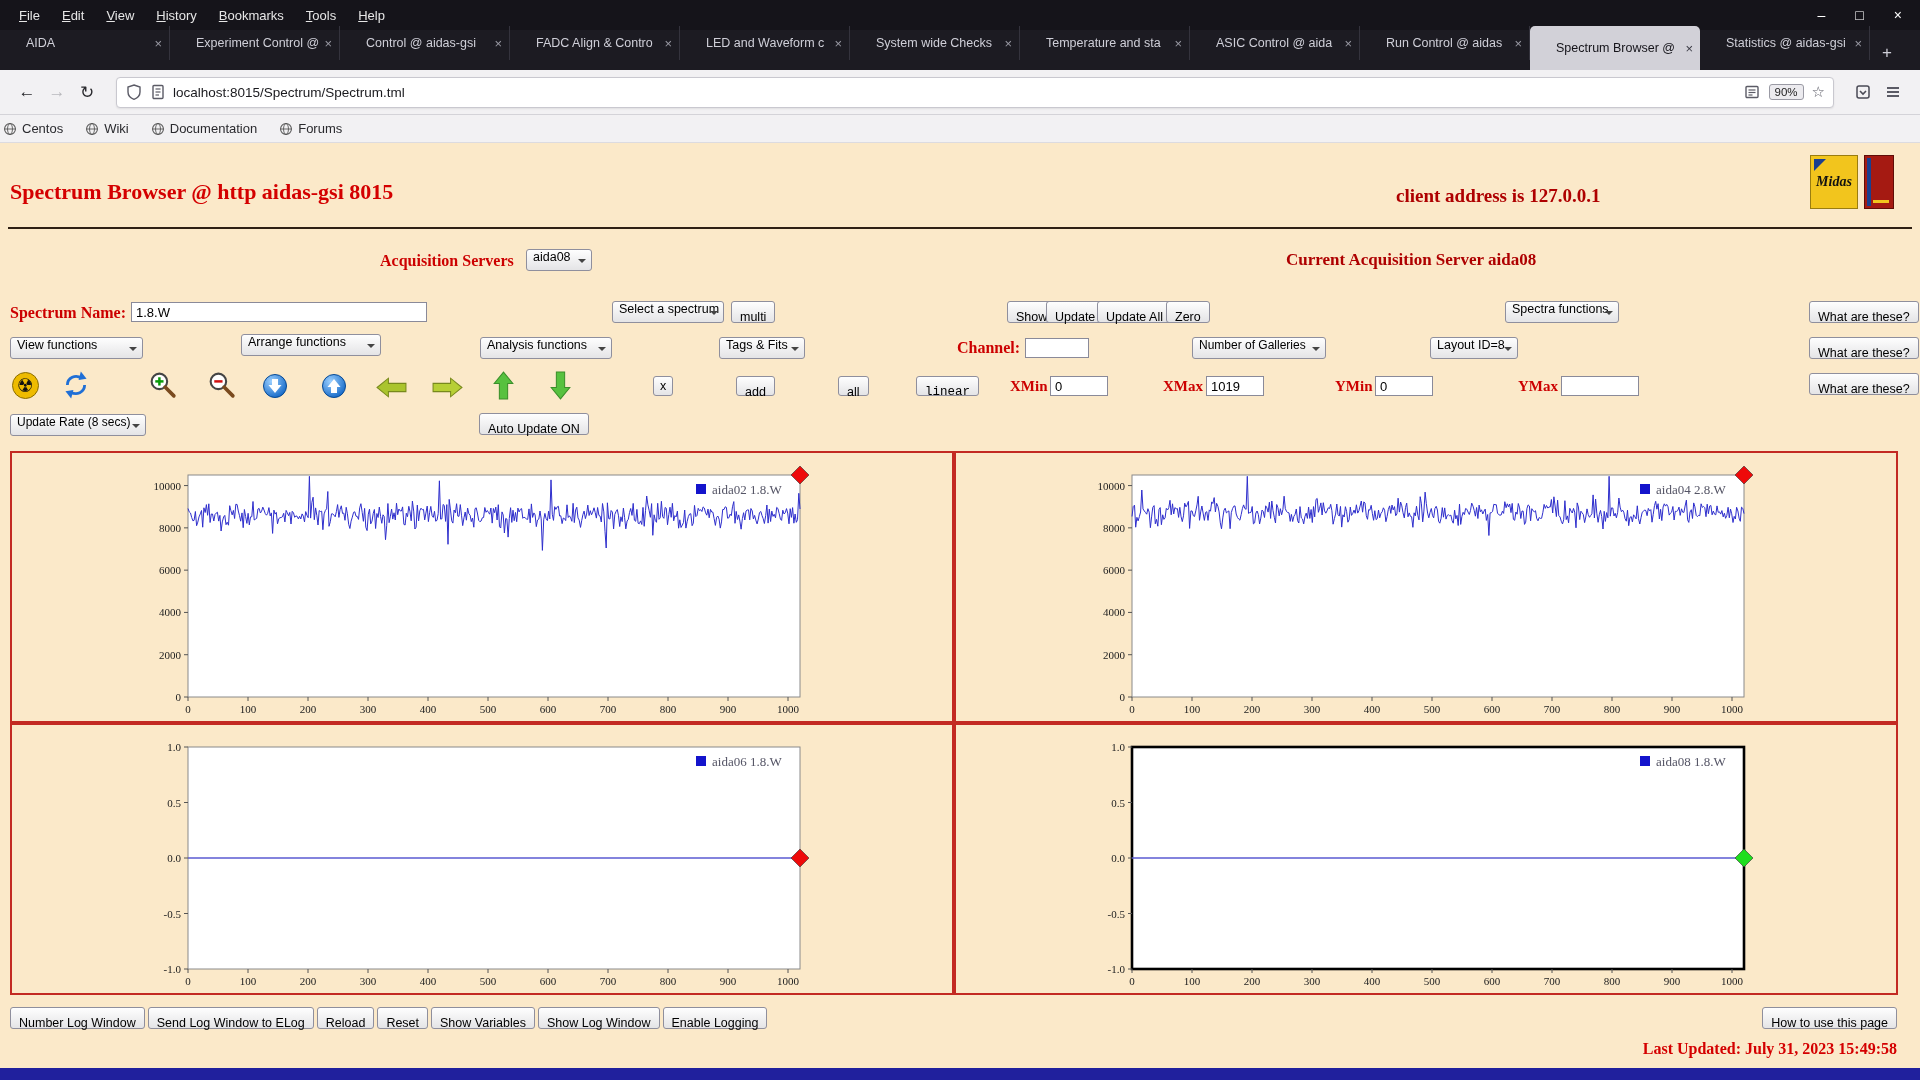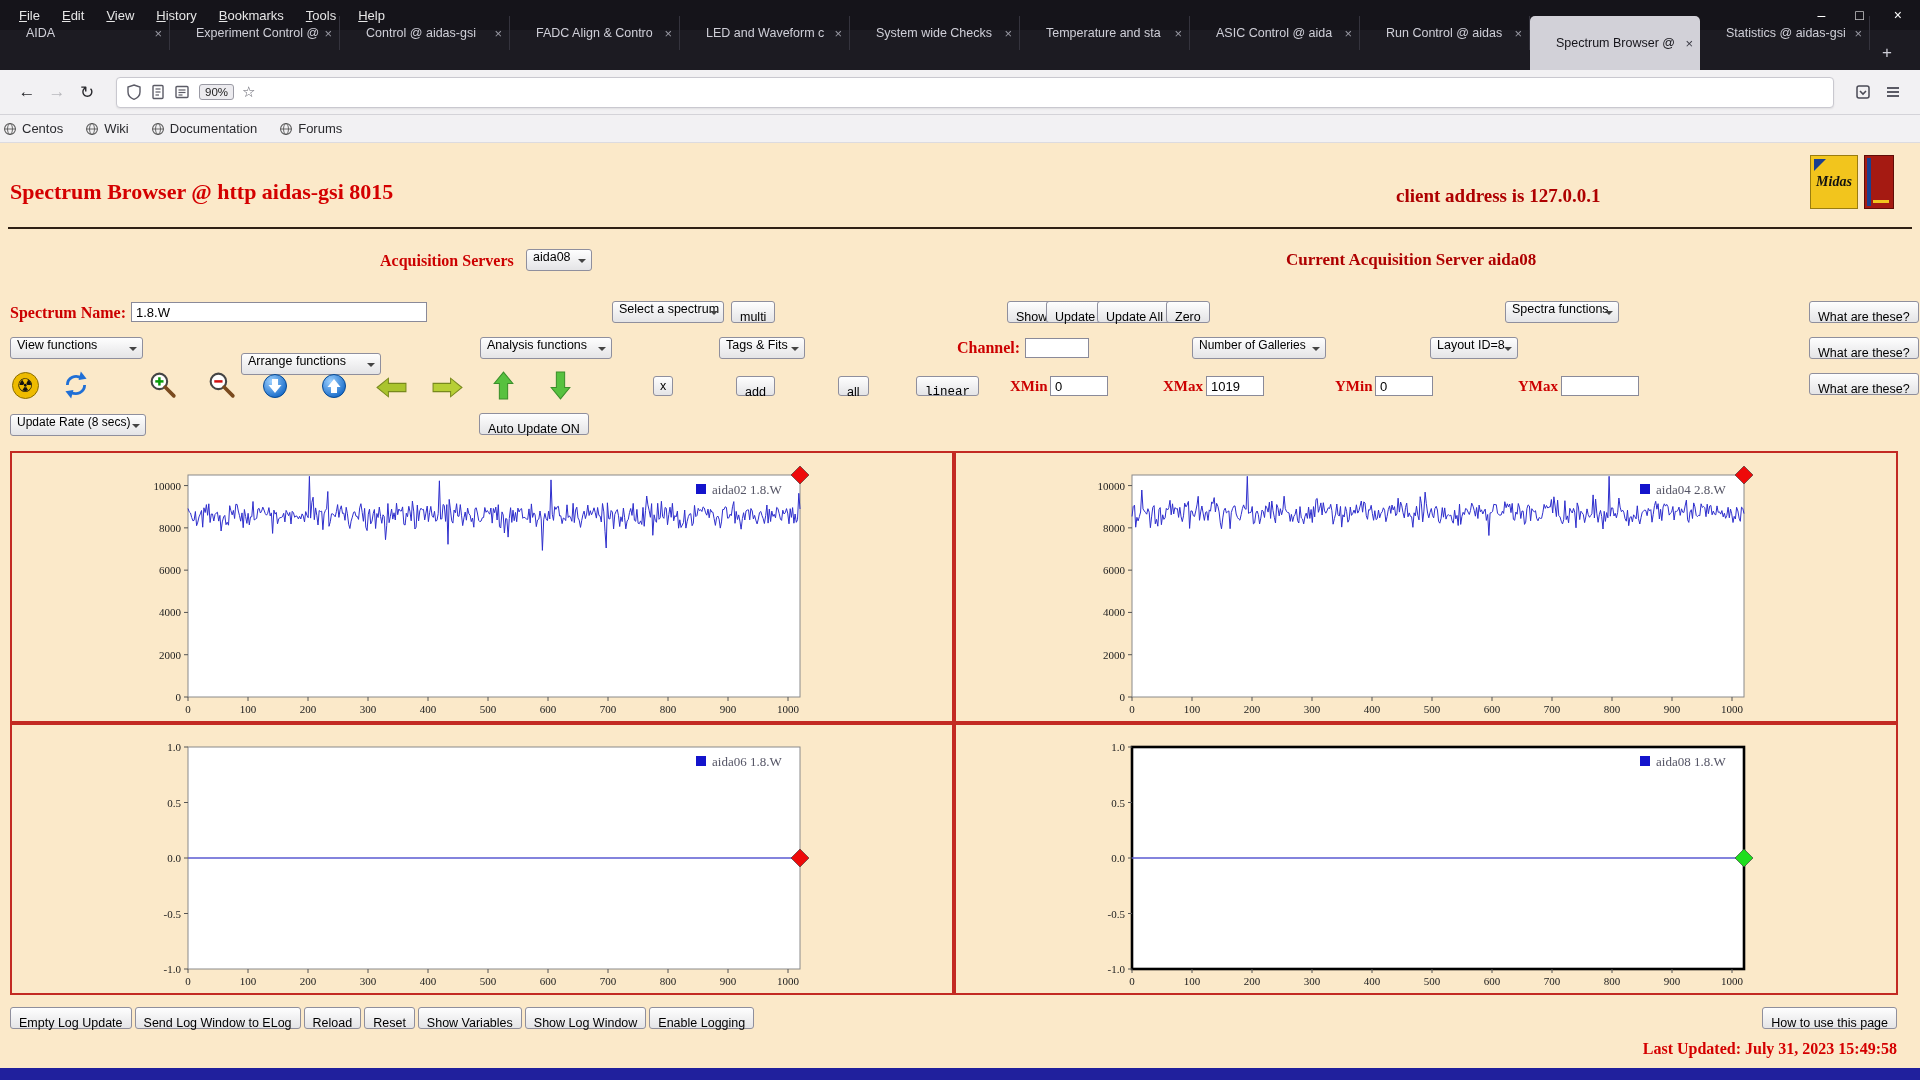--- a/index.html
+++ b/index.html
@@ -13,21 +13,21 @@
   .menu-item { display:inline-block; padding:4px 9px; }
   .menu-item::first-letter { text-decoration:underline; }
   .winctl { margin-left:auto; display:flex; gap:30px; padding-right:8px; font-size:14px; color:#fff; }
 
   .tabbar { height:40px; background:#1c1b22; display:flex; align-items:flex-end; }
   .tab { width:170px; height:34px; margin-bottom:0; display:flex; align-items:center;
          padding:0 7px 0 26px; color:#cfcfd8; font-size:12.5px; border-right:1px solid #34333d;
          overflow:hidden; }
   .tab-label { flex:1; white-space:nowrap; overflow:hidden; }
   .tab-close { margin-left:4px; color:#9a9aa4; font-size:13px; }
-  .tab.active { background:#d2d1d8; color:#15141a; border-radius:5px 5px 0 0; border-right:none; height:54px; }
+  .tab.active { background:#d2d1d8; color:#15141a; border-radius:5px 5px 0 0; border-right:none; height:44px; }
   .tab.active .tab-close { color:#3a3a44; }
   .newtab { width:34px; height:34px; display:flex; align-items:center; justify-content:center;
             color:#cfcfd8; font-size:17px; }
 
   .navbar { height:45px; background:#f2f1f3; display:flex; align-items:center; padding:0 12px;
             border-bottom:1px solid #d4d3d8; }
   .navbtn { width:30px; height:30px; display:flex; align-items:center; justify-content:center;
             font-size:17px; color:#2a2a2e; border-radius:4px; }
   .navbtn.disabled { color:#b8b8bc; }
   .urlbar { flex:1; height:31px; margin:0 14px; background:#ffffff; border:1px solid #c9c8cf;
@@ -166,20 +166,21 @@
   <div class="urlbar">
     <svg class="urlicon" viewBox="0 0 18 18">
       <path d="M9 2 L15 4 V9 C15 12.5 12.5 15 9 16.3 C5.5 15 3 12.5 3 9 V4 Z" fill="none" stroke="#5b5b66" stroke-width="1.4"></path>
     </svg>
     <svg class="urlicon" viewBox="0 0 18 18">
       <rect x="4" y="2.5" width="10" height="13" rx="1" fill="none" stroke="#5b5b66" stroke-width="1.4"></rect>
       <line x1="6.5" y1="6" x2="11.5" y2="6" stroke="#5b5b66" stroke-width="1.2"></line>
       <line x1="6.5" y1="9" x2="11.5" y2="9" stroke="#5b5b66" stroke-width="1.2"></line>
       <line x1="6.5" y1="12" x2="10" y2="12" stroke="#5b5b66" stroke-width="1.2"></line>
     </svg>
+    <span class="url-text">localhost:8015/Spectrum/Spectrum.tml</span>
     <svg class="urlicon" style="margin-right:0" viewBox="0 0 18 18">
       <rect x="3" y="3.5" width="12" height="11" rx="1" fill="none" stroke="#5b5b66" stroke-width="1.4"></rect>
       <line x1="5.5" y1="7" x2="12.5" y2="7" stroke="#5b5b66" stroke-width="1.2"></line>
       <line x1="5.5" y1="9.5" x2="12.5" y2="9.5" stroke="#5b5b66" stroke-width="1.2"></line>
       <line x1="5.5" y1="12" x2="9.5" y2="12" stroke="#5b5b66" stroke-width="1.2"></line>
     </svg>
     <span class="zoom-badge">90%</span>
     <span class="star">☆</span>
   </div>
   <span class="navicon">
@@ -255,21 +256,21 @@
   <div class="sel" style="left:612px;top:158px;width:112px;">Select a spectrum</div>
   <button class="btn" style="left:731px;top:158px;">multi</button>
   <button class="btn" style="left:1007px;top:158px;">Show</button>
   <button class="btn" style="left:1046px;top:158px;">Update</button>
   <button class="btn" style="left:1097px;top:158px;text-align:center;">Update All</button>
   <button class="btn" style="left:1166px;top:158px;">Zero</button>
   <div class="sel" style="left:1505px;top:158px;width:114px;">Spectra functions</div>
   <button class="btn" style="left:1809px;top:158px;">What are these?</button>
 
   <div class="sel" style="left:10px;top:194px;width:133px;">View functions</div>
-  <div class="sel" style="left:241px;top:210px;width:140px;">Arrange functions</div>
+  <div class="sel" style="left:241px;top:191px;width:140px;">Arrange functions</div>
   <div class="sel" style="left:480px;top:194px;width:132px;">Analysis functions</div>
   <div class="sel" style="left:719px;top:194px;width:86px;">Tags &amp; Fits</div>
   <span class="abs red-label" style="left:957px;top:196px;font-size:16px;">Channel:</span>
   <input class="inp" style="left: 1025px; top: 195px; width: 64px;" value="">
   <div class="sel" style="left:1192px;top:194px;width:134px;font-size:12px;">Number of Galleries</div>
   <div class="sel" style="left:1430px;top:194px;width:88px;">Layout ID=8</div>
   <button class="btn" style="left:1809px;top:194px;">What are these?</button>
 
   <span class="iconbtn rad" style="left:12px;top:229px;">☢</span>
 
@@ -532,21 +533,21 @@
           <text x="169" y="248" text-anchor="end" class="tick">-1.0</text>
           <line x1="176" y1="133" x2="788" y2="133" stroke="#5a5ad2" stroke-width="1.3"></line>
           <rect x="684" y="31" width="10" height="10" fill="#1414cc"></rect>
           <text x="700" y="41" class="legend">aida08 1.8.W</text>
           <polygon points="788,124 797,133 788,142 779,133" fill="#1ede1e" stroke="#333" stroke-width="0.6"></polygon>
         </svg>
     </div>
   </div>
 
   <div class="footer-btns" id="footerbtns">
-      <button class="btn">Empty Log Update</button>
+      <button class="btn">Number Log Window</button>
       <button class="btn">Send Log Window to ELog</button>
       <button class="btn">Reload</button>
       <button class="btn">Reset</button>
       <button class="btn">Show Variables</button>
       <button class="btn">Show Log Window</button>
       <button class="btn">Enable Logging</button>
     </div>
   <button class="btn" style="left:auto;right:23px;top:864px;">How to use this page</button>
   <span class="abs red-label" style="right:23px;top:897px;font-size:16px;color:#d40000;">Last Updated: July 31, 2023 15:49:58</span>
 

